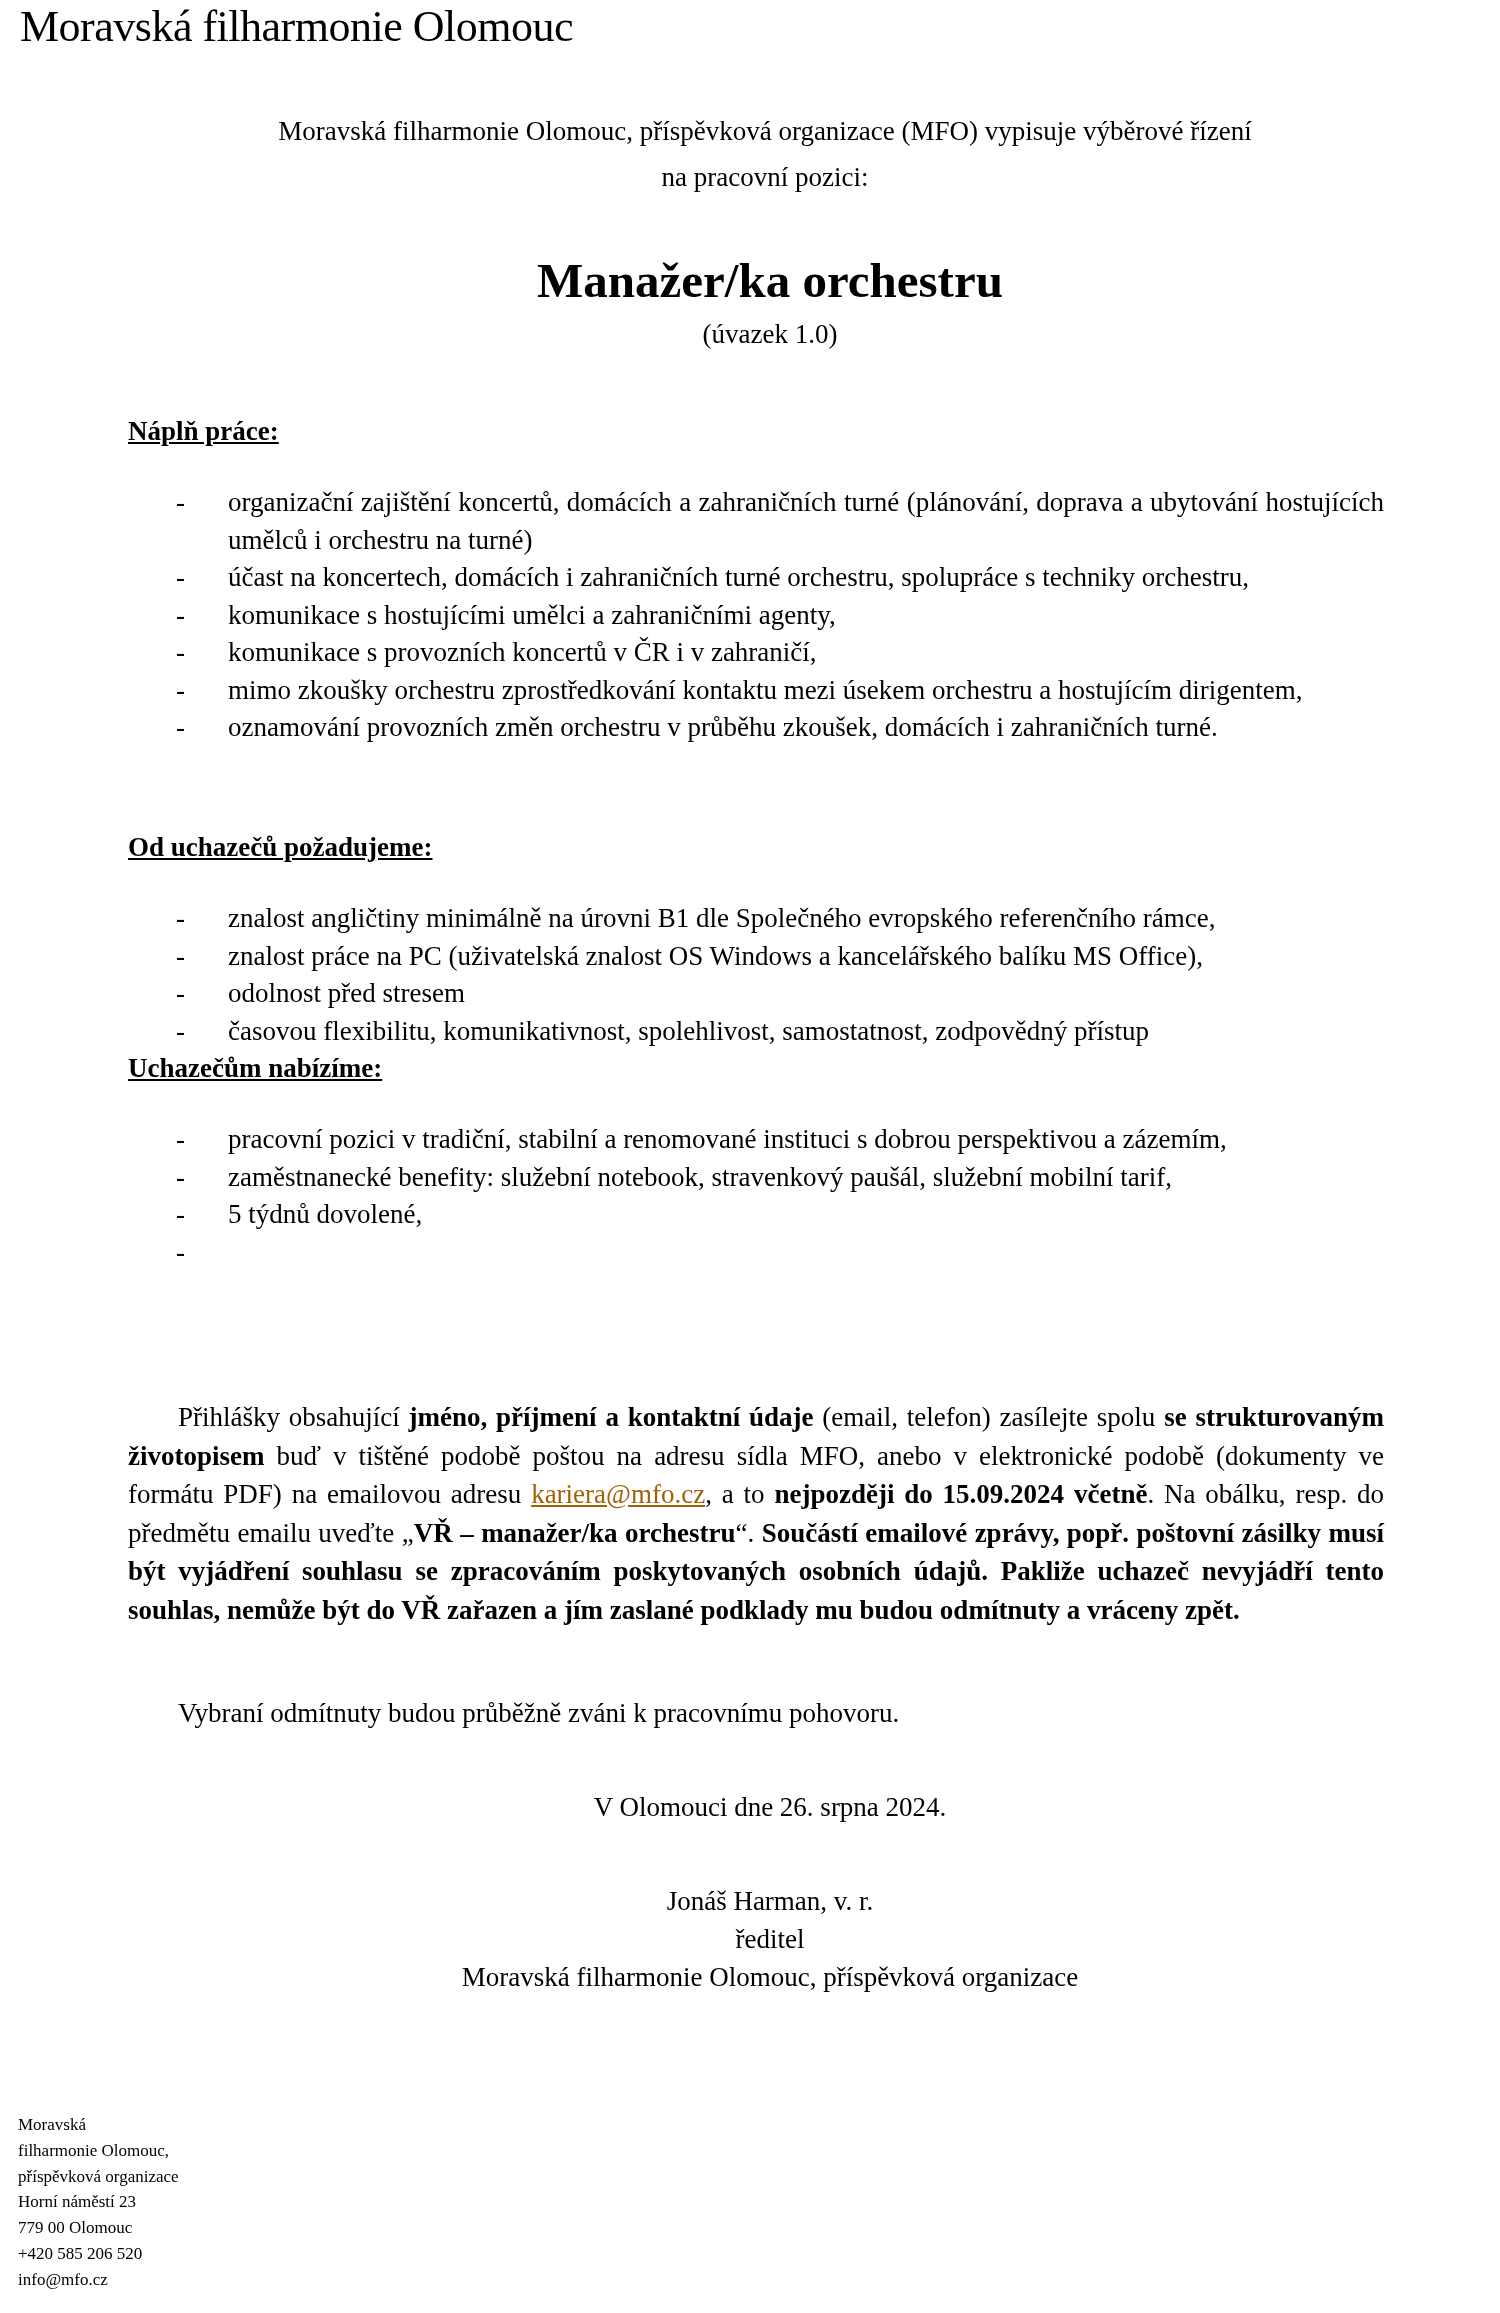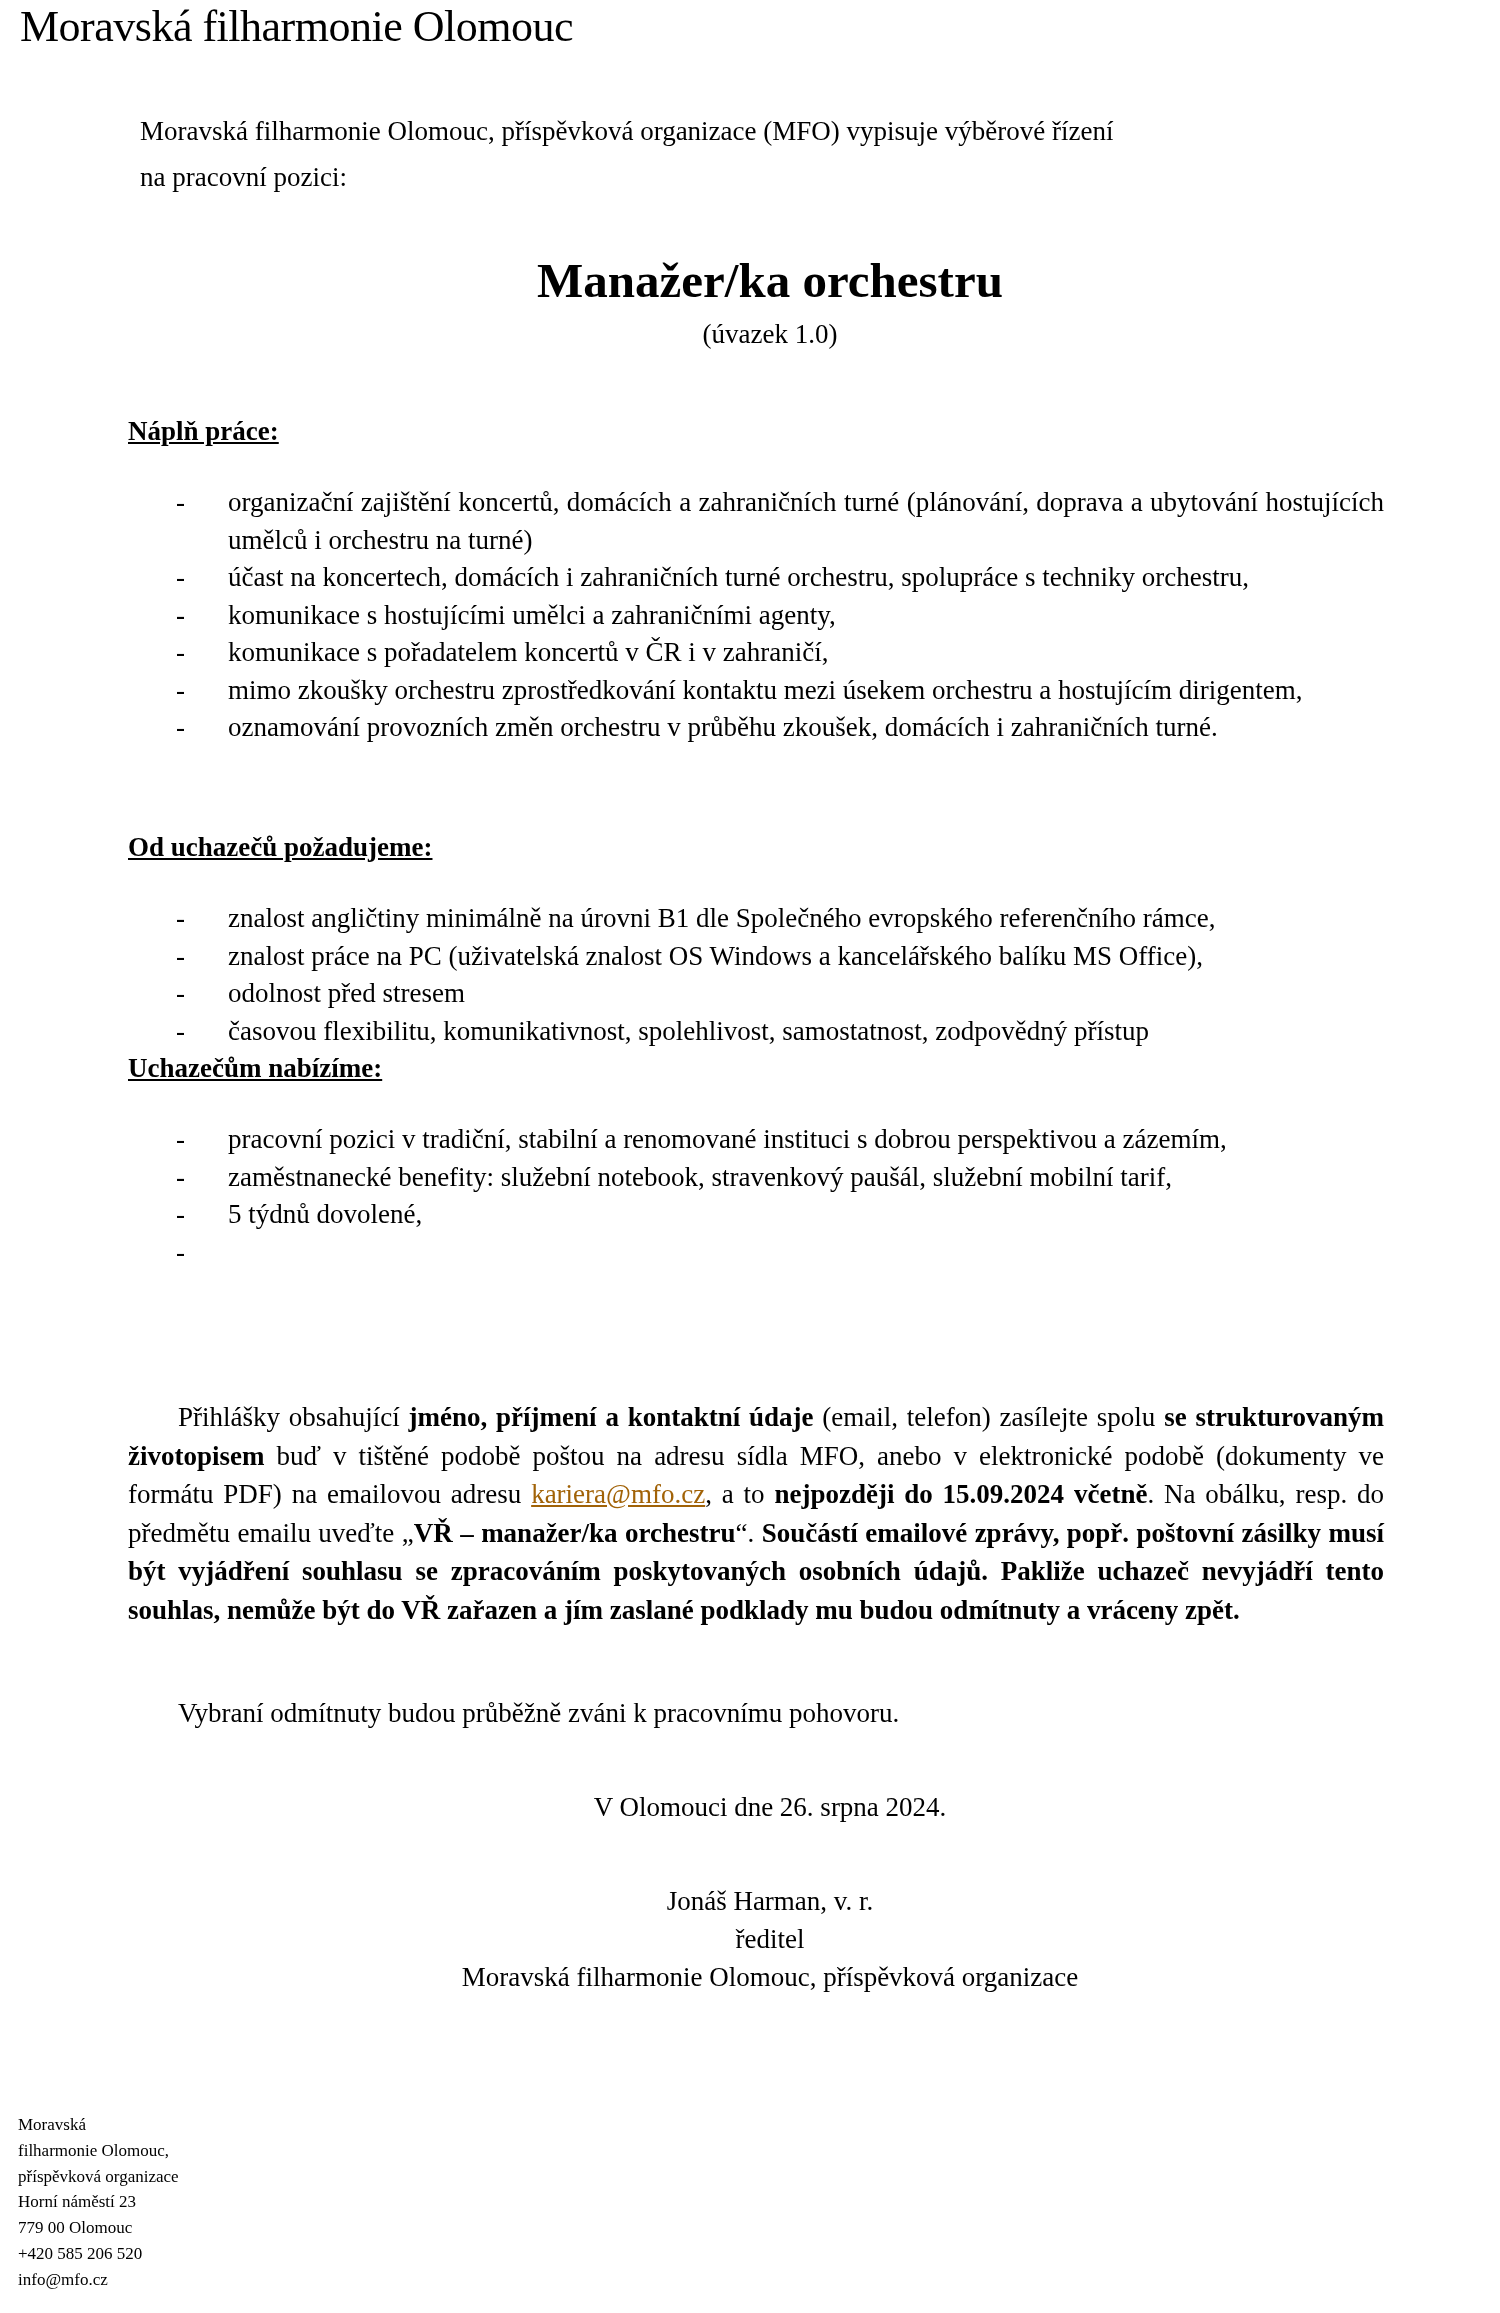--- a/index.html
+++ b/index.html
@@ -23,21 +23,21 @@
       font-weight: normal;
       letter-spacing: -0.5px;
       line-height: 54px;
       white-space: nowrap;
     }
     .intro {
       position: absolute;
       left: 140px;
       width: 1250px;
       top: 108px;
-      text-align: left;
+      text-align: center;
       font-size: 27px;
       line-height: 46px;
     }
     .title {
       position: absolute;
       left: 0;
       width: 1540px;
       top: 250px;
       text-align: center;
       font-size: 49px;
@@ -139,21 +139,21 @@
 <h1 class="title" style="margin:0;">Manažer/ka orchestru</h1>
 <div class="subtitle">(úvazek 1.0)</div>
 
 <div class="section" style="top:411px;">
   <h2 class="section-heading">Náplň práce:</h2>
   <ul class="bullets">
     <li><span class="dash">-</span><span>organizační zajištění koncertů, domácích a zahraničních turné (plánování, doprava a ubytování hostujících umělců i orchestru na turné)</span></li>
     <li><span class="dash">-</span><span>účast na koncertech, domácích i zahraničních turné orchestru, spolupráce s techniky orchestru,</span></li>
     <li><span class="dash">-</span></li>
     <li><span class="dash">-</span><span>komunikace s hostujícími umělci a zahraničními agenty,</span></li>
-    <li><span class="dash">-</span><span>komunikace s pořadatelem koncertů v ČR i v zahraničí,</span></li>
+    <li><span class="dash">-</span><span>komunikace s provozních koncertů v ČR i v zahraničí,</span></li>
     <li><span class="dash">-</span><span>mimo zkoušky orchestru zprostředkování kontaktu mezi úsekem orchestru a hostujícím dirigentem,</span></li>
     <li><span class="dash">-</span><span>oznamování provozních změn orchestru v průběhu zkoušek, domácích i zahraničních turné.</span></li>
   </ul>
 </div>
 
 <div class="section" style="top:827px;">
   <h2 class="section-heading">Od uchazečů požadujeme:</h2>
   <ul class="bullets">
     <li><span class="dash">-</span></li>
     <li><span class="dash">-</span><span>znalost angličtiny minimálně na úrovni B1 dle Společného evropského referenčního rámce,</span></li>

